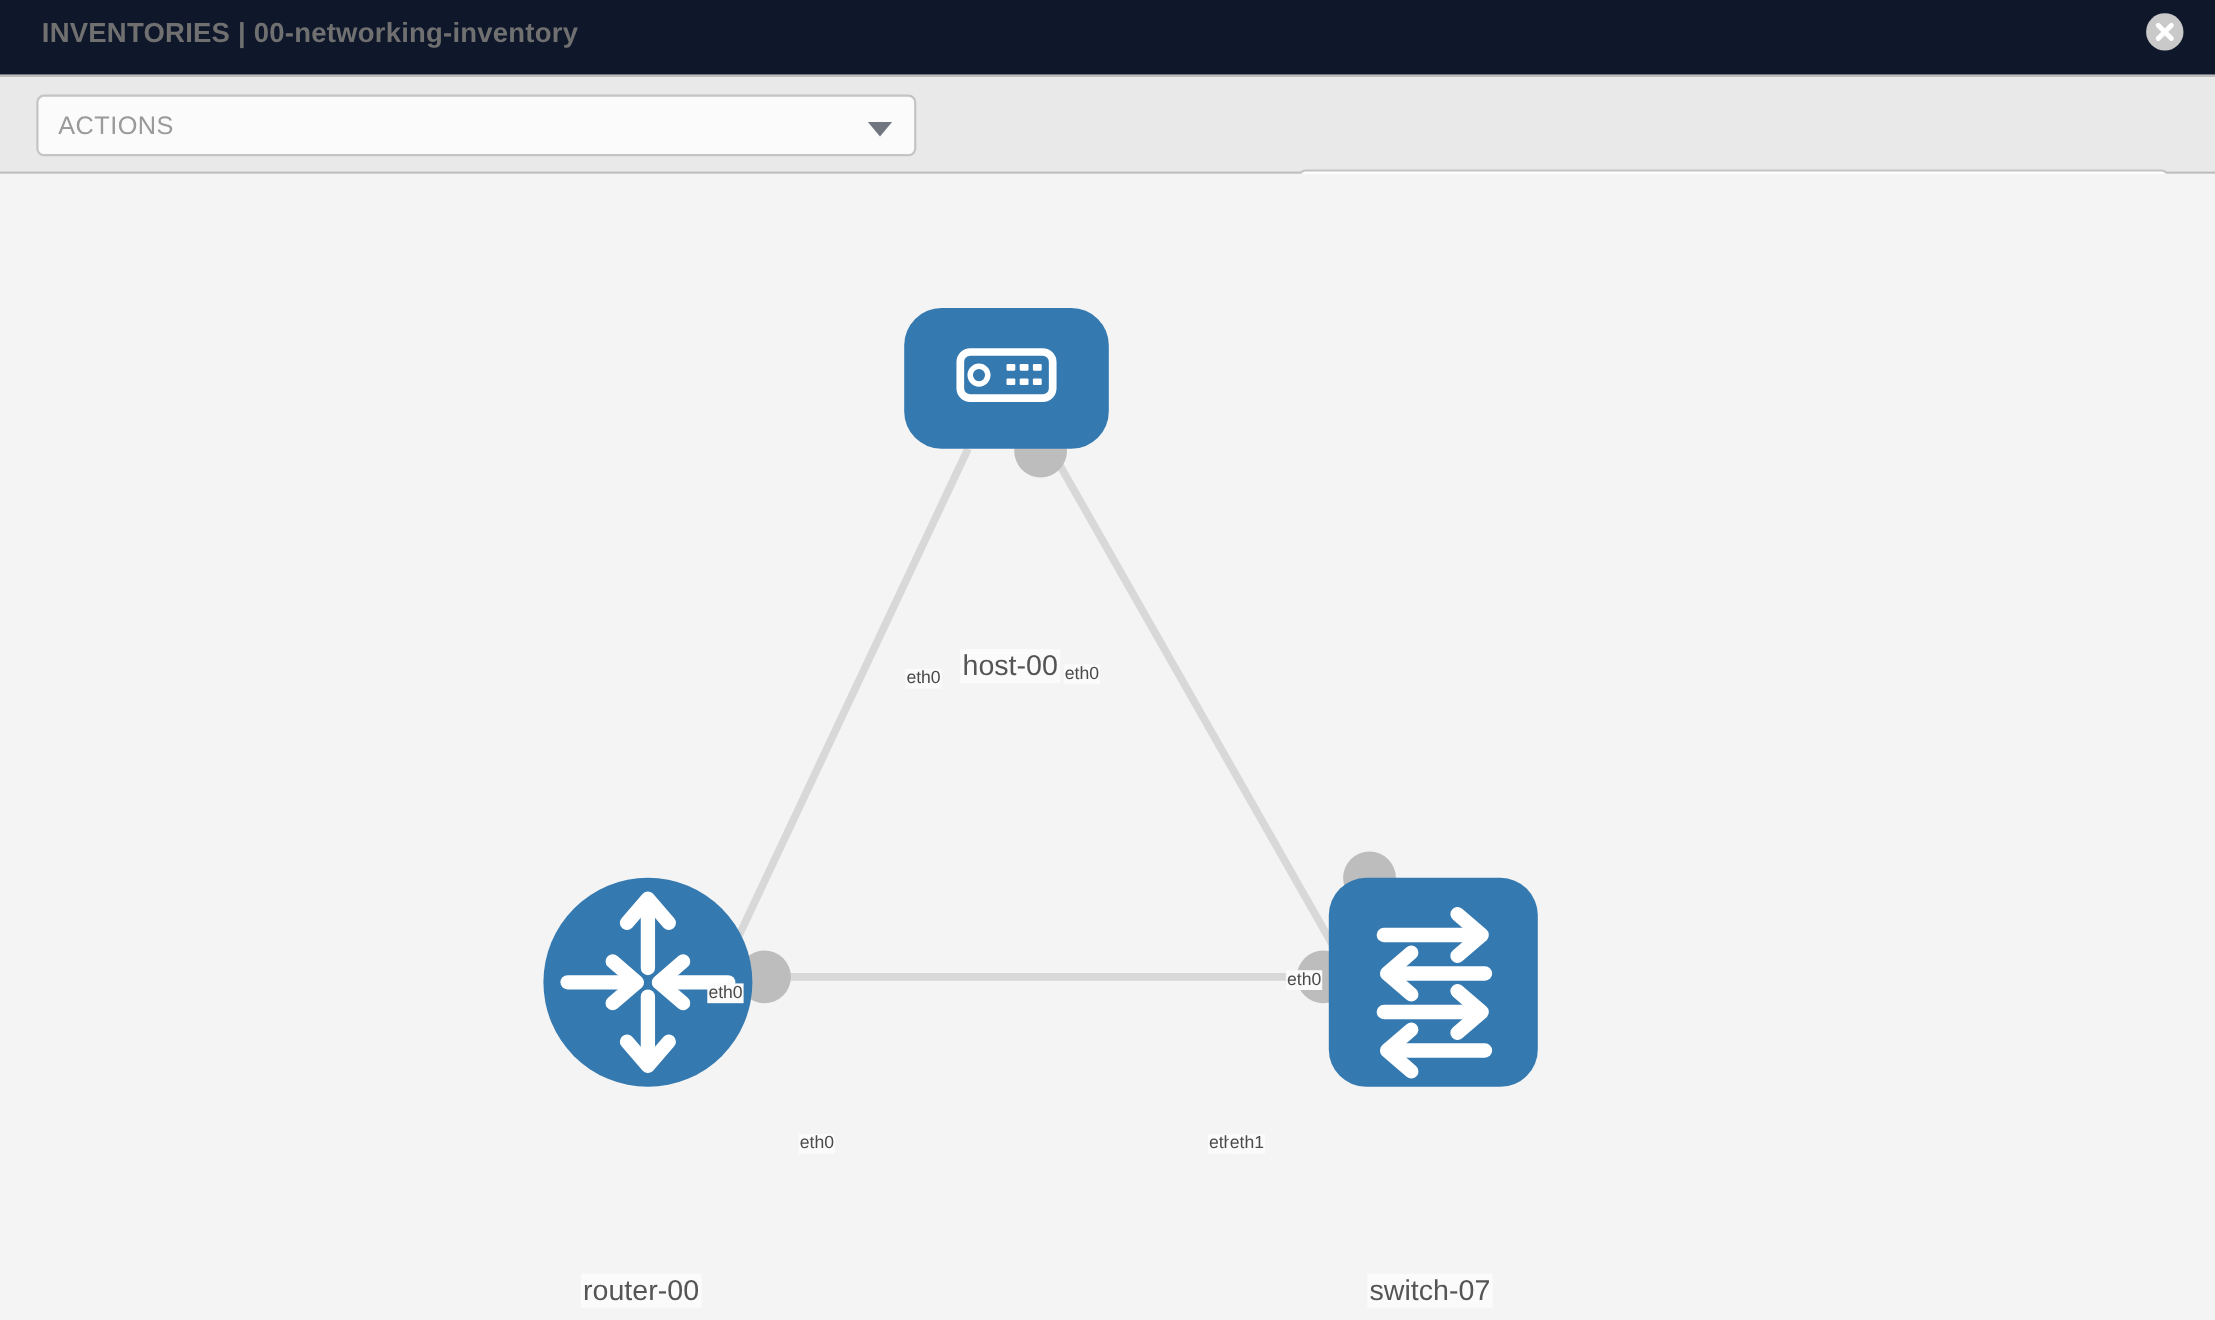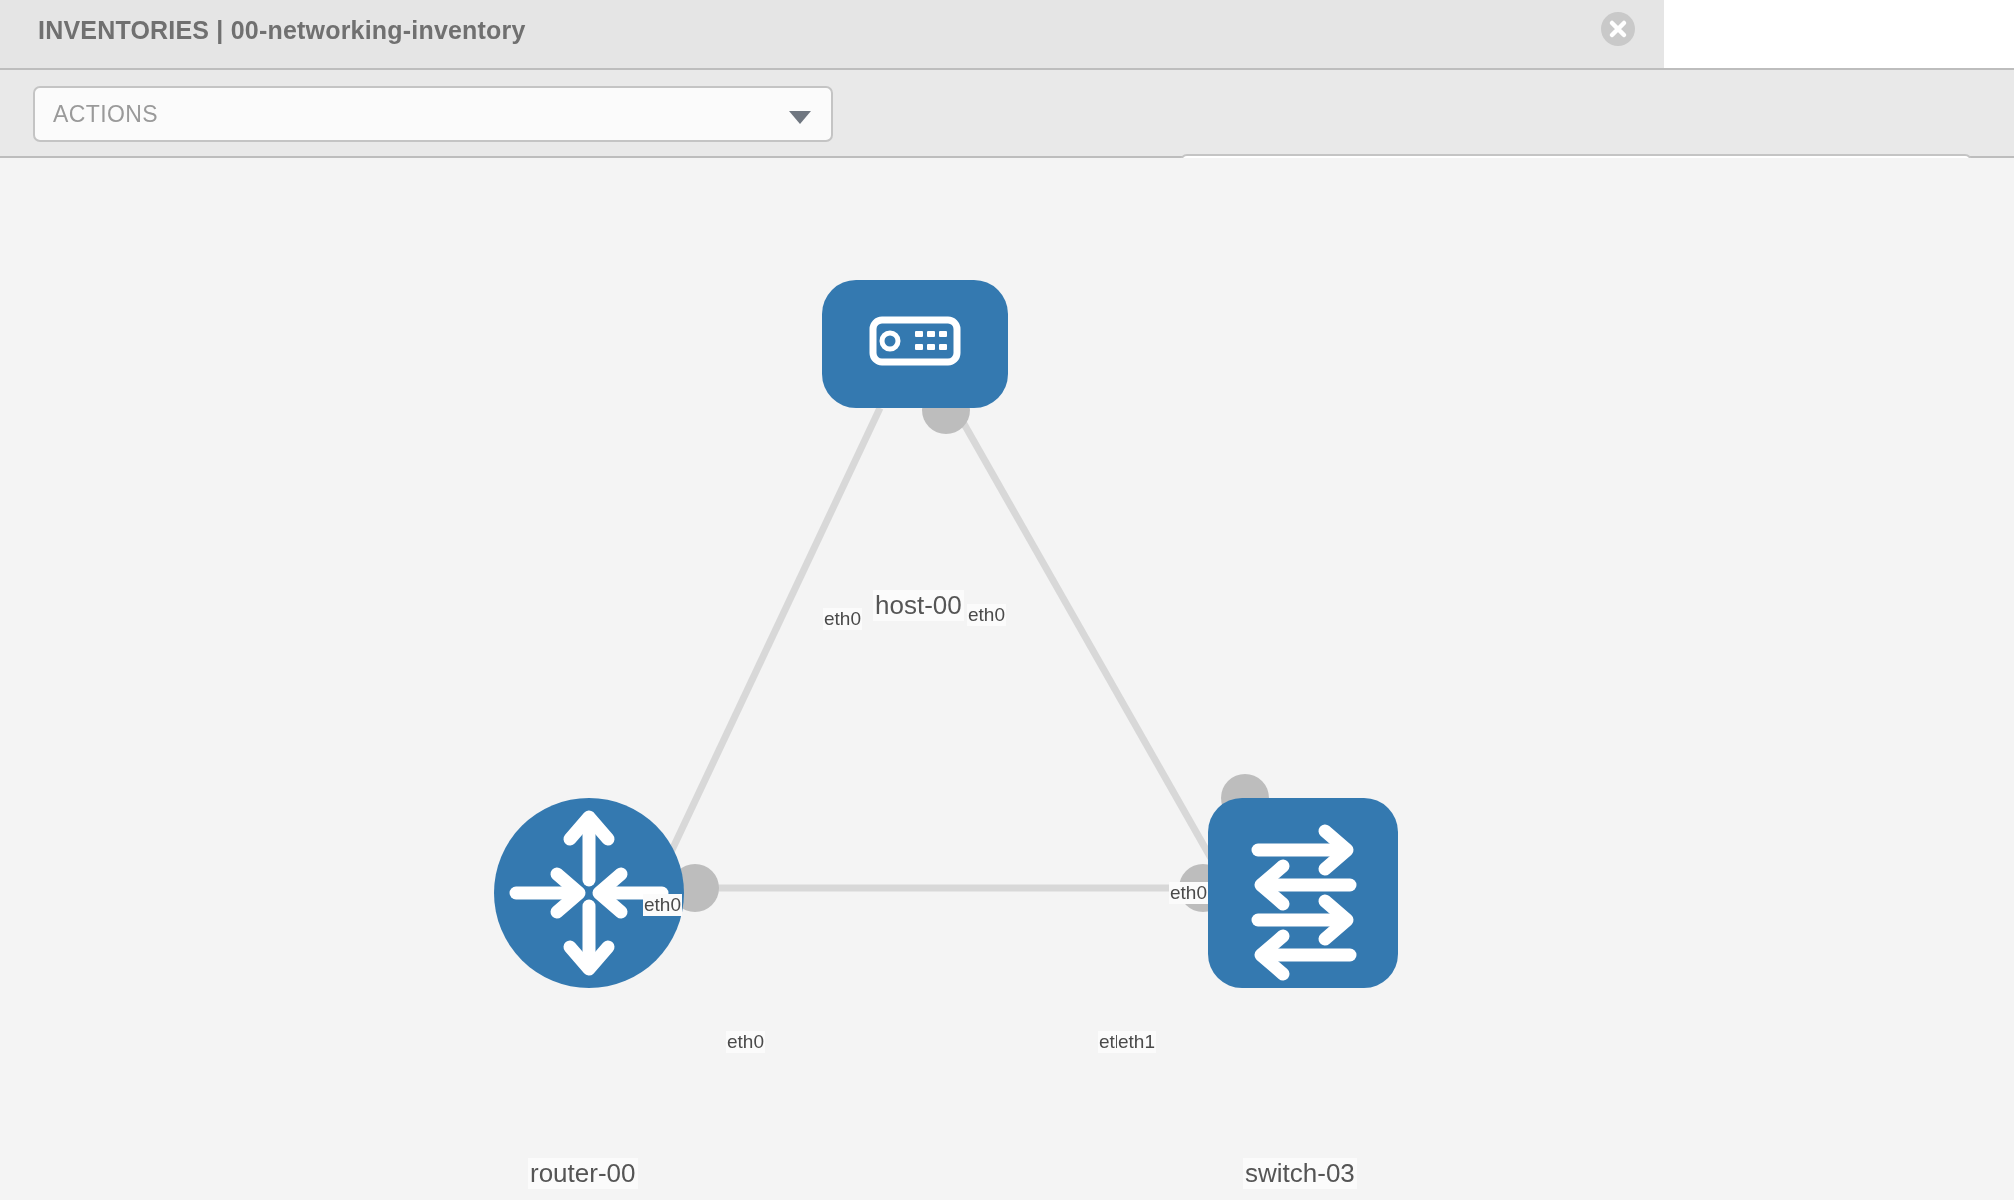--- a/index.html
+++ b/index.html
@@ -12,22 +12,22 @@
     height: 1200px;
     font-family: "Liberation Sans", sans-serif;
     overflow: hidden;
     position: relative;
   }
 
   
   #header {
     position: absolute;
     left: 0; top: 0;
-    width: 1664px; height: 68px;
-    background: #e5e5e5;
+    width: 2014px; height: 68px;
+    background: #0f172a;
     box-sizing: border-box;
   }
   #page-title {
     position: absolute;
     left: 38px; top: 16px;
     font-size: 25px;
     font-weight: bold;
     color: #707070;
     letter-spacing: 0.2px;
     white-space: nowrap;
@@ -118,21 +118,21 @@
   .node-label {
     position: absolute;
     font-size: 26px;
     color: #555555;
     background: #fbfbfb;
     white-space: nowrap;
     padding: 0 2px;
   }
   .iface-label {
     position: absolute;
-    font-size: 19px;
+    font-size: 16px;
     color: #4a4a4a;
     background: #fbfbfb;
     white-space: nowrap;
     padding: 0 1px;
   }
 </style>
 </head>
 <body>
 
 <div id="header">
@@ -236,21 +236,21 @@
         <path d="M1325 743 L1347 762 L1325 781"></path>
 
         <path d="M1350 797 L1263 797"></path>
         <path d="M1283 778 L1261 797 L1283 816"></path>
       </g>
     </g>
   </svg>
 
   <div class="node-label" style="left:873px; top:432px;">host-00</div>
   <div class="node-label" style="left:528px; top:1000px;text-align:right;">router-00</div>
-  <div class="node-label" style="left:1243px; top:1000px;">switch-03</div>
+  <div class="node-label" style="left:1243px; top:1000px;">switch-07</div>
 
   <div class="iface-label" style="left:823px; top:450px;">eth0</div>
   <div class="iface-label" style="left:967px; top:446px;">eth0</div>
   <div class="iface-label" style="left:643px; top:736px;">eth0</div>
   <div class="iface-label" style="left:1169px; top:724px;">eth0</div>
   <div class="iface-label" style="left:726px; top:873px;">eth0</div>
   <div class="iface-label" style="left:1098px; top:873px;">eth0</div>
   <div class="iface-label" style="left:1117px; top:873px;text-align:center;">eth1</div>
 
 </div>

